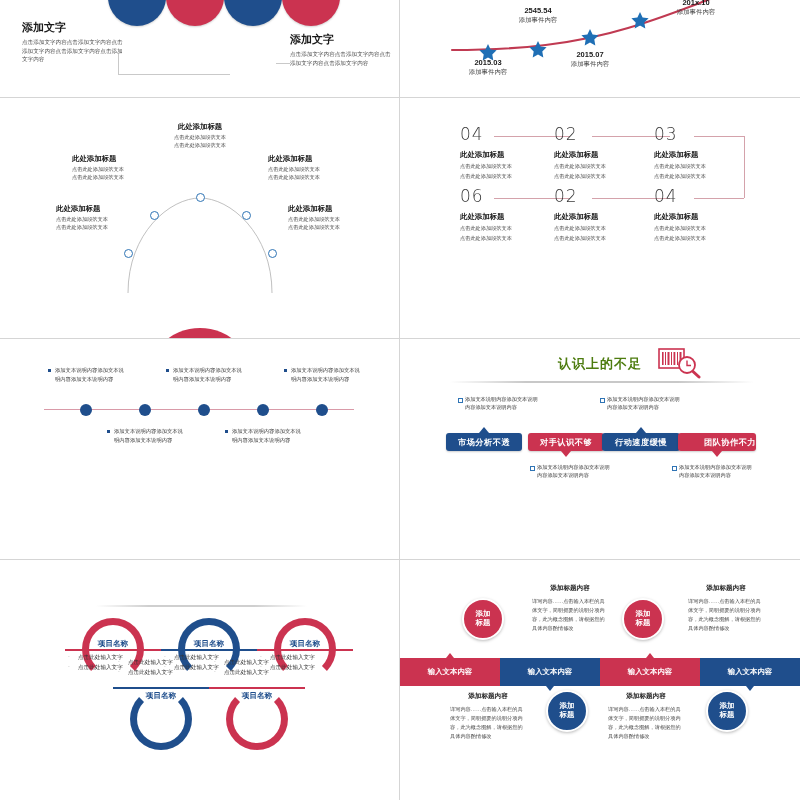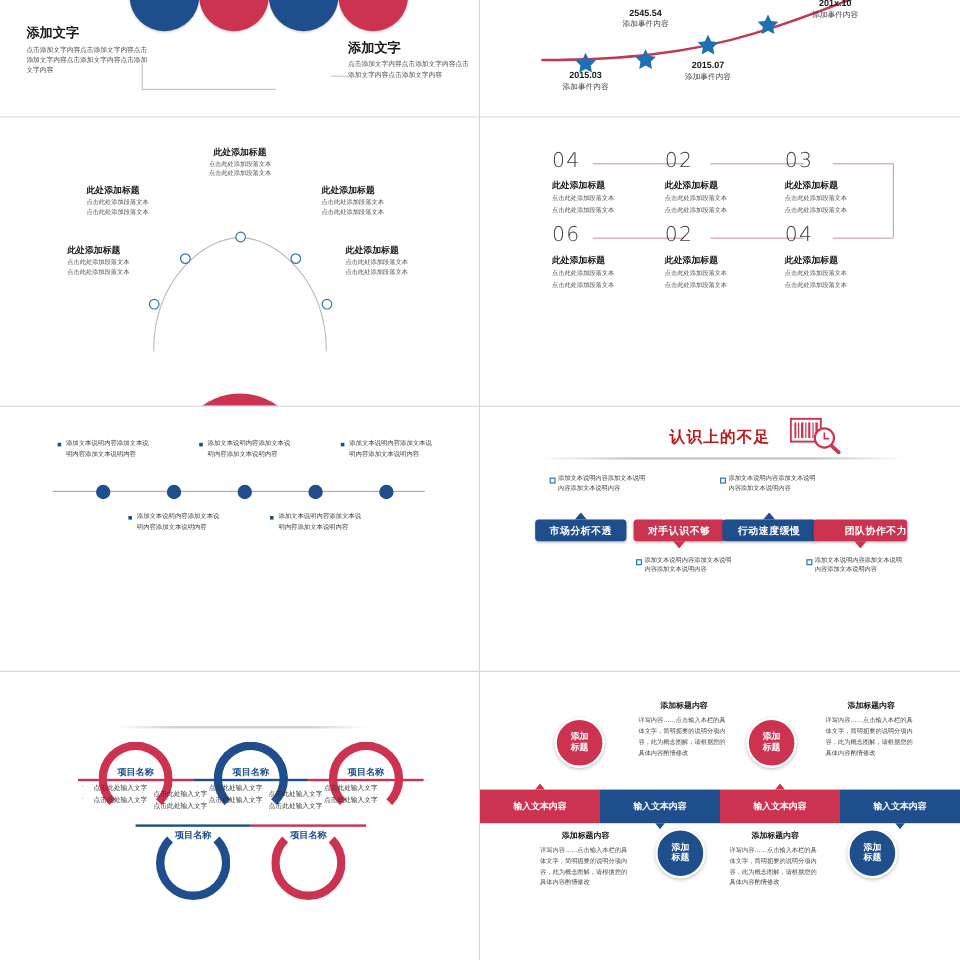--- a/index.html
+++ b/index.html
@@ -92,21 +92,21 @@
   .p5 .blk { position: absolute; width: 80px; }
   .p5 .blk p { font-size: 5.3px; color: #3c3c3c; line-height: 1.62; padding-left: 7px; position: relative; }
   .p5 .blk p:before {
     content: ""; position: absolute; left: 0; top: 2.5px;
     width: 3px; height: 3px; background: #1f4e8c;
   }
 
   
   .p6 { grid-column: 3; grid-row: 5; }
   .p6 .title { position: absolute; left: 0; right: 0; top: 16px; text-align: center;
-               font-size: 13px; font-weight: bold; color: #b91c1c; letter-spacing: 1px; }
+               font-size: 13px; font-weight: bold; color: #4d7c0f; letter-spacing: 1px; }
   .p6 .rule { position: absolute; left: 50px; right: 46px; top: 42px; height: 2px;
               background: linear-gradient(90deg,rgba(210,210,210,0) 0%,#c8c8c8 25%,#c8c8c8 75%,rgba(210,210,210,0) 100%); }
   .p6 .icon { position: absolute; left: 258px; top: 8px; width: 46px; height: 32px; }
   .p6 .tag {
     position: absolute; height: 18px; border-radius: 3px;
     display: flex; align-items: center; justify-content: center;
     color: #fff; font-size: 8.2px; font-weight: bold; letter-spacing: .5px;
     box-shadow: 0 1px 2px rgba(0,0,0,.2);
   }
   .p6 .tag:after {

